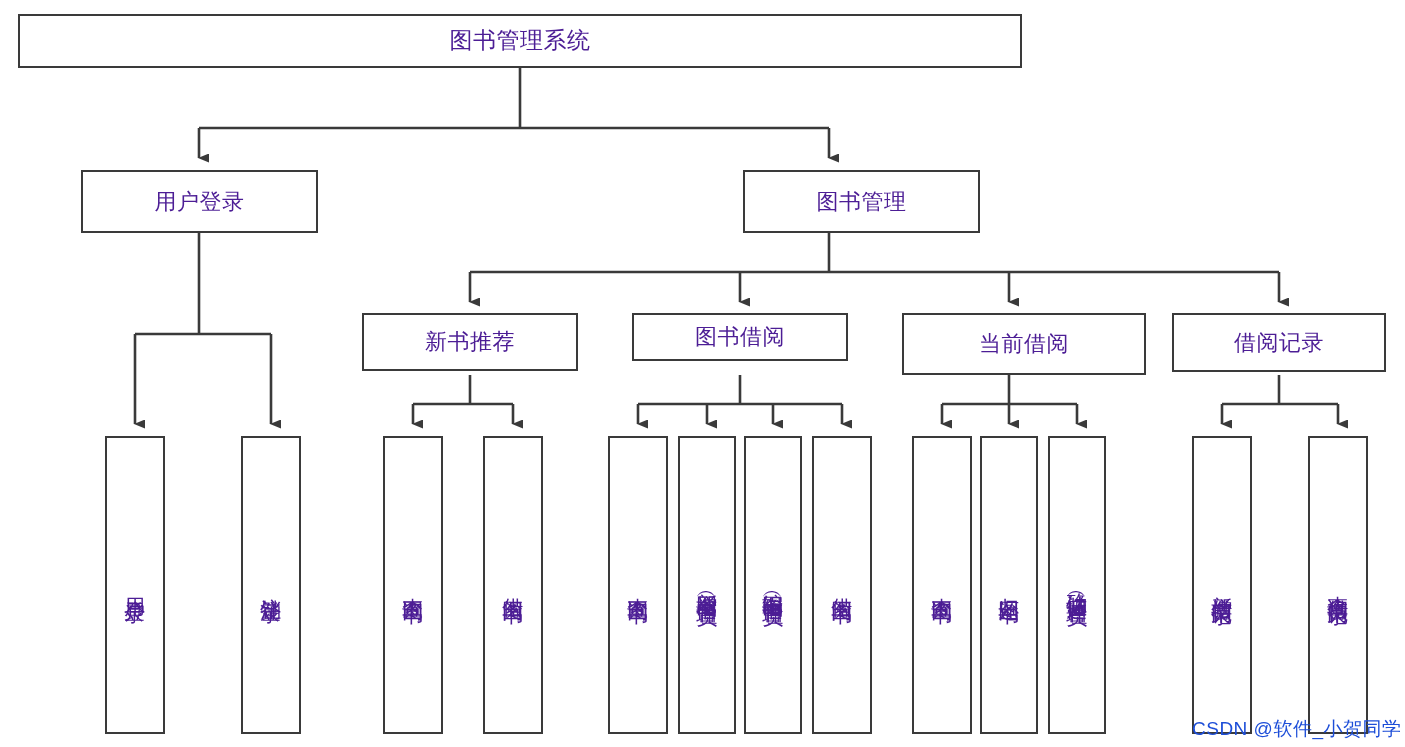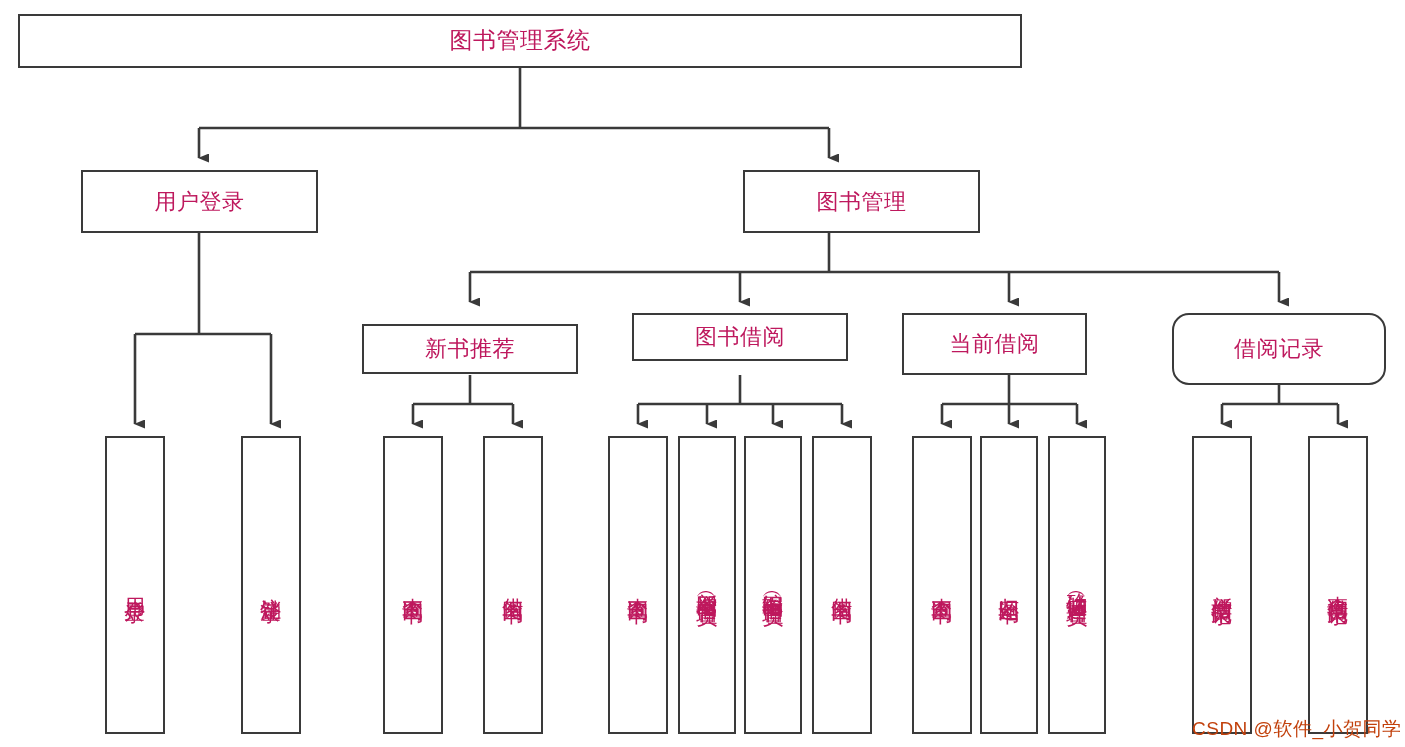--- a/index.html
+++ b/index.html
@@ -28,21 +28,21 @@
     pointer-events: none;
   }
   .node {
     position: absolute;
     box-sizing: border-box;
     background: #ffffff;
     border: 2px solid #3a3a3a;
     display: flex;
     align-items: center;
     justify-content: center;
-    color: #be185d;
+    color: #4c1d95;
   }
   .node .label {
     display: block;
     text-align: center;
     line-height: 1.18;
     letter-spacing: 0.5px;
   }
   .node.horiz .label {
     font-size: 22px;
     white-space: nowrap;
@@ -59,21 +59,21 @@
     writing-mode: vertical-rl;
     text-orientation: upright;
     font-size: 21px;
     line-height: 1.22;
     letter-spacing: 2px;
     max-height: 100%;
   }
   .watermark {
     position: absolute;
     font-size: 19px;
-    color: #c2410c;
+    color: #1d4ed8;
     white-space: nowrap;
     letter-spacing: 0.5px;
     pointer-events: none;
   }
 </style>
 </head>
 <body>
 
 <div id="diagram-root">
 
@@ -131,30 +131,30 @@
     <span class="label">图书管理系统</span>
   </div>
 
   <div class="node horiz" style="left:81px; top:170px; width:237px; height:63px;">
     <span class="label">用户登录</span>
   </div>
   <div class="node horiz" style="left:711px; top:170px; width:237px; height:63px;margin-left:32px;">
     <span class="label">图书管理</span>
   </div>
 
-  <div class="node horiz" style="left:362px; top:324px; width:216px; height:50px;">
+  <div class="node horiz" style="left:362px; top:313px; width:216px; height:58px;">
     <span class="label">新书推荐</span>
   </div>
   <div class="node horiz" style="left:632px; top:313px; width:216px; height:48px;">
     <span class="label">图书借阅</span>
   </div>
-  <div class="node horiz" style="left:902px; top:313px; width:185px; height:62px;">
+  <div class="node horiz" style="left:902px; top:313px; width:244px; height:62px;">
     <span class="label">当前借阅</span>
   </div>
-  <div class="node horiz" style="left:1172px; top:313px; width:214px; height:72px;border-radius:17px;">
+  <div class="node horiz" style="left:1172px; top:313px; width:214px; height:59px;">
     <span class="label">借阅记录</span>
   </div>
 
   <div class="node vert" style="left:105px; top:436px; width:60px; height:298px;">
     <span class="label">用户登录</span>
   </div>
   <div class="node vert" style="left:241px; top:436px; width:60px; height:298px;">
     <span class="label">注销登录</span>
   </div>
 

